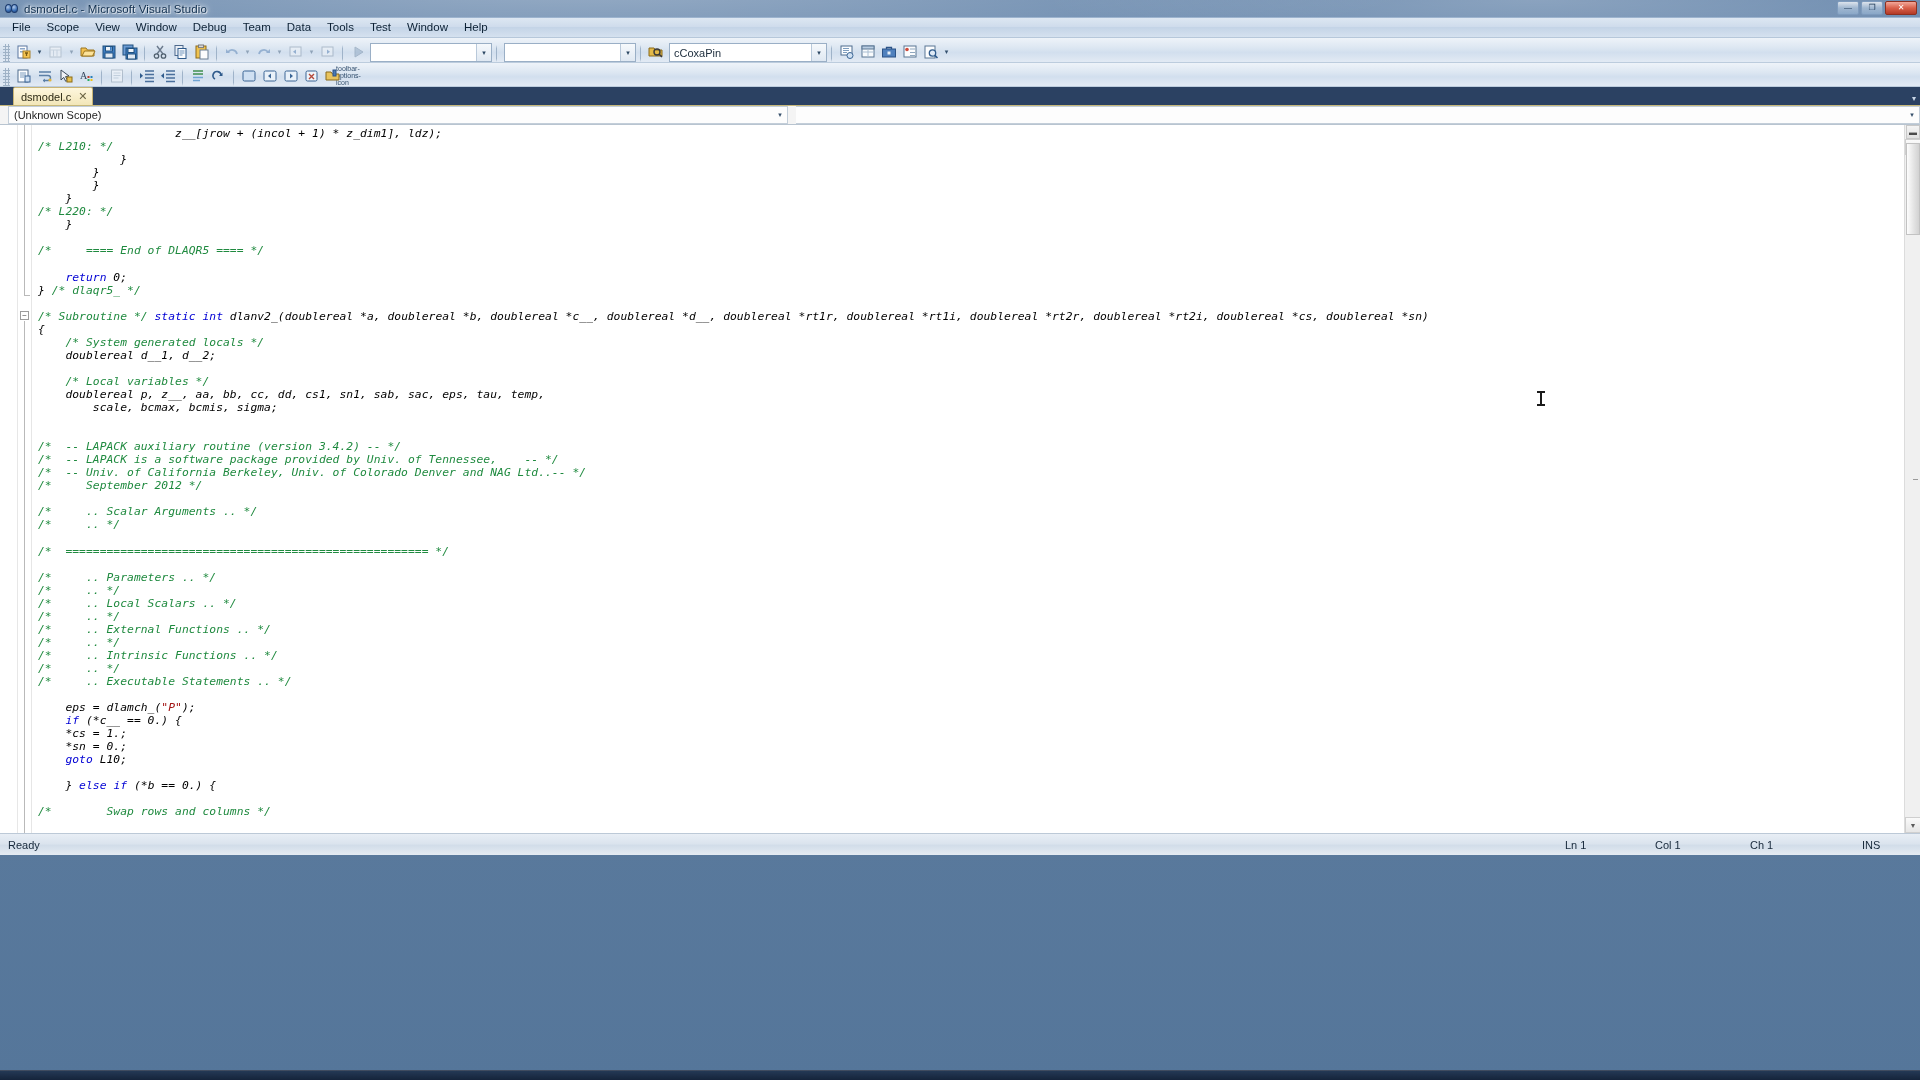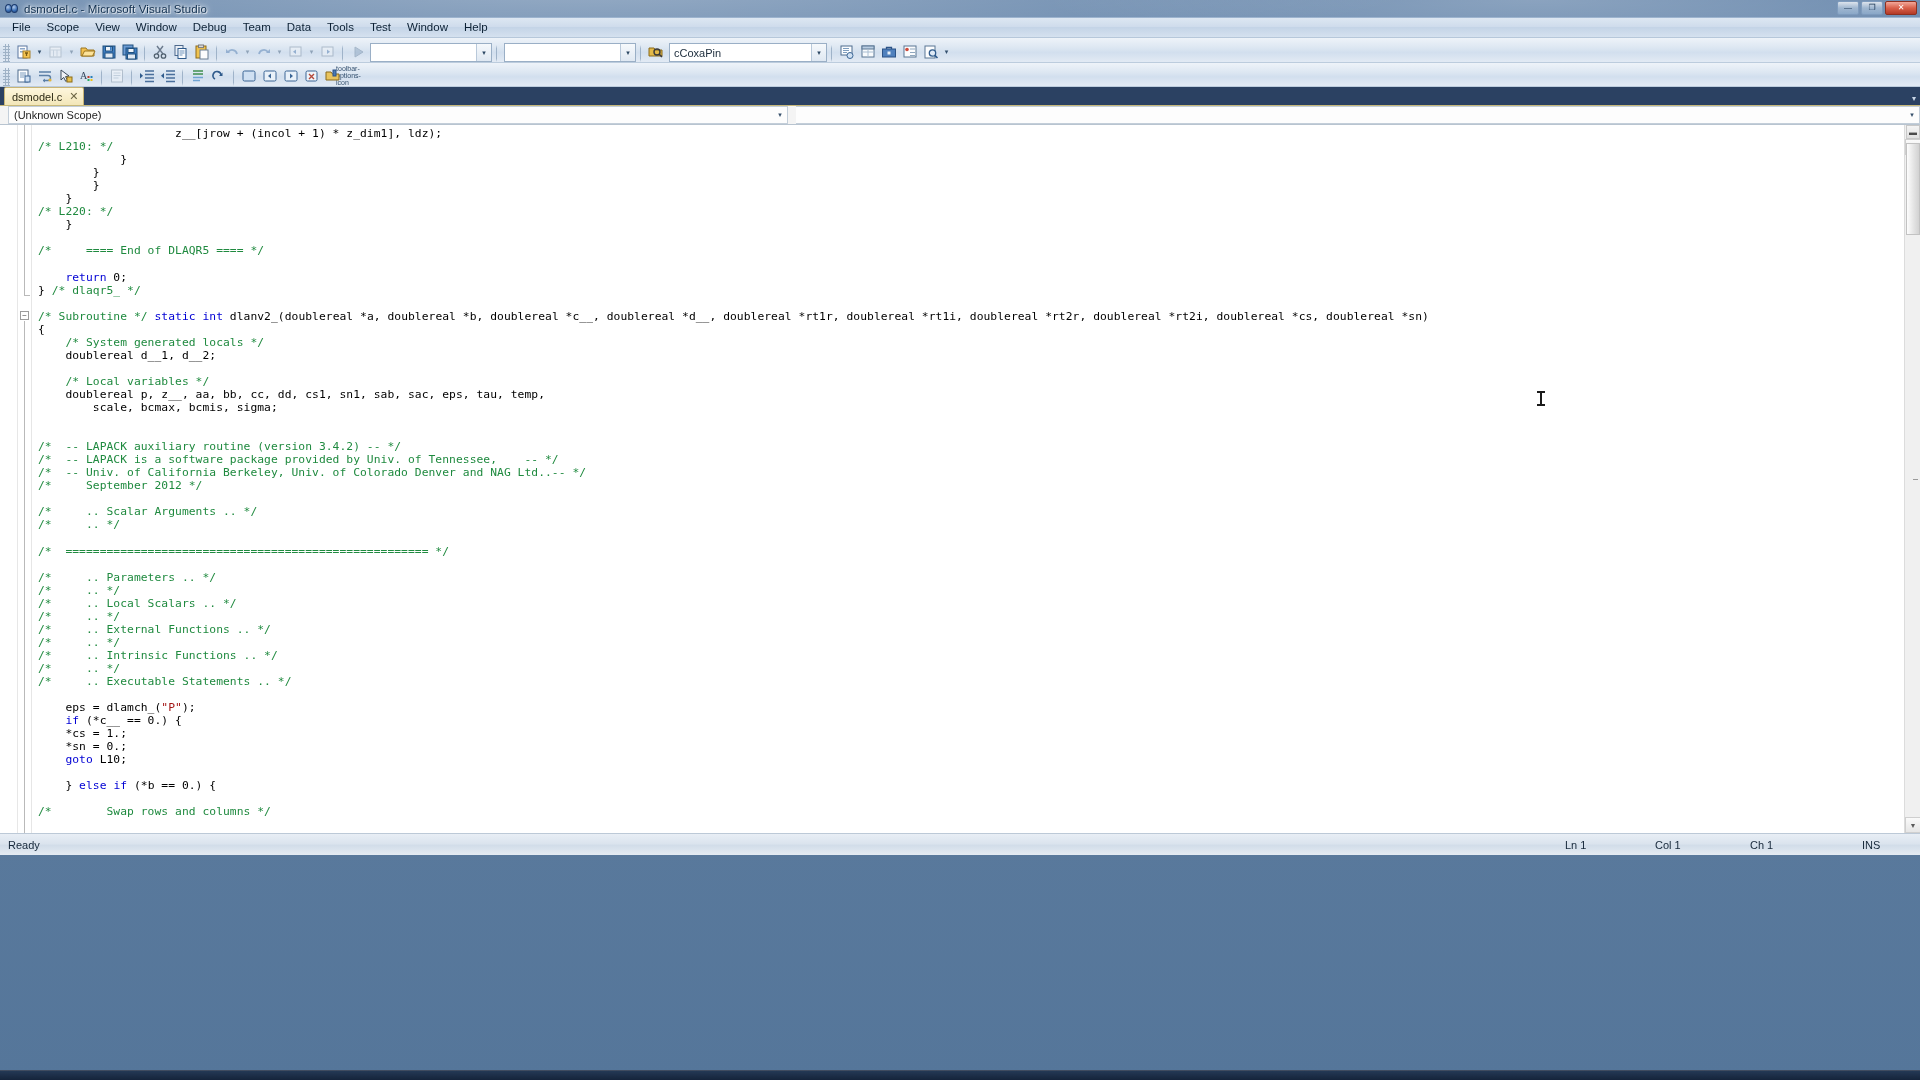--- a/index.html
+++ b/index.html
@@ -163,21 +163,21 @@
   
   #tabstrip {
     flex: 0 0 auto;
     height: 19px;
     background: #2b4162;
     display:flex; align-items:flex-end;
     position: relative;
     border-bottom: 1px solid #c7b87a;
   }
   #tab-active {
-    height: 18px; margin-left: 4px;
+    height: 18px; margin-left: 13px;
     background: linear-gradient(180deg,#fdf6dd 0%, #f7edc8 60%, #f2e6b8 100%);
     border: 1px solid #c9b575; border-bottom: none;
     border-radius: 2px 2px 0 0;
     display: flex; align-items: center;
     padding: 0 5px 0 7px;
     font-size: 11px; color: #2d2a16;
   }
   #tab-active .tname { white-space:nowrap; }
   #tab-close {
     margin-left: 7px; font-size: 11px; color:#6c6646; line-height:1;
@@ -235,21 +235,21 @@
   #code {
     position: absolute; left: 0; top: 0;
     padding: 2px 0 0 6px;
     font-family: "DejaVu Sans Mono", "Liberation Mono", monospace;
     font-size: 11.3px;
     line-height: 13.05px;
     white-space: pre;
     color: #000000;
     letter-spacing: .05px;
   }
-  .cline { height: 13.05px; white-space: pre; }
+  .cline { height: 13.05px; white-space: pre; font-style: italic; }
   .cmt { color: #1f8a3f; }
   .kw  { color: #0000d4; }
   .str { color: #a31515; }
 
   
   .outline-box {
     position:absolute; left: 2px;
     width: 9px; height: 9px;
     border: 1px solid #9c9c9c;
     background: #ffffff;

